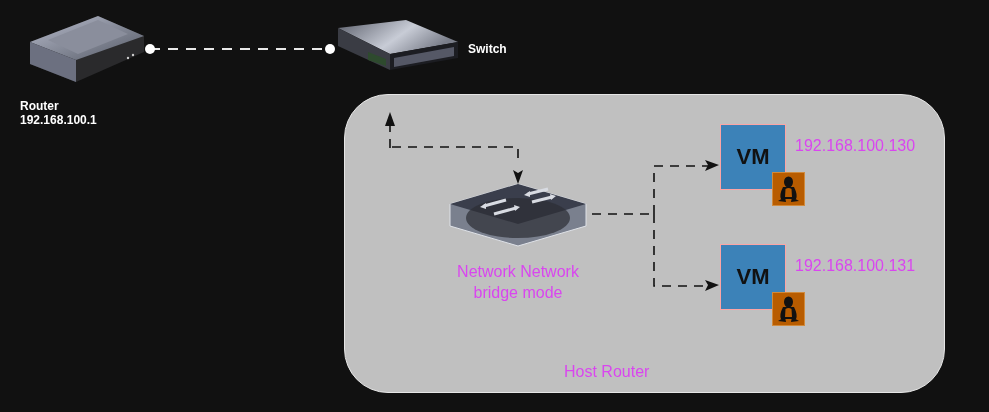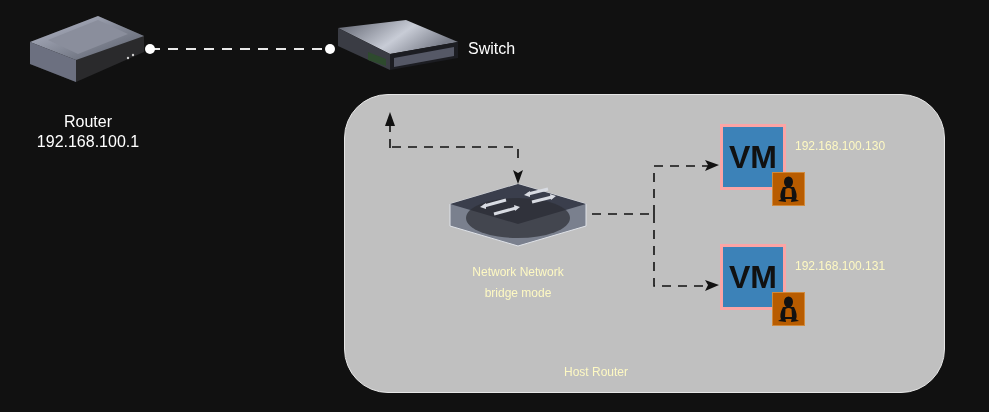--- a/index.html
+++ b/index.html
@@ -1,21 +1,21 @@
 <!DOCTYPE html>
 <html><head>
 <meta charset="utf-8">
 <style>
   html,body{margin:0;padding:0;background:#111111;}
   body{width:989px;height:412px;position:relative;overflow:hidden;font-family:"Liberation Sans",sans-serif;}
   .abs{position:absolute;}
   .host{left:344px;top:94px;width:601px;height:299px;background:#c0c0c0;border:1.5px solid #e6e6e6;border-radius:44px;box-sizing:border-box;}
-  .lbl-w{color:#ffffff;font-size:16px;text-align:center;line-height:20px;}
-  .lbl-d{color:#fef9c3;font-size:12px;line-height:20px;}
-  .vm{width:66px;height:66px;background:#3c82b8;border:3px solid #fca5a5;box-sizing:border-box;color:#111;font-weight:bold;font-size:32px;display:flex;align-items:center;justify-content:center;}
+  .lbl-w{color:#ffffff;font-size:12px;text-align:left;line-height:20px;font-weight:bold;}
+  .lbl-d{color:#d946ef;font-size:16px;line-height:20px;}
+  .vm{width:66px;height:66px;background:#3c82b8;border:1px solid #fca5a5;box-sizing:border-box;color:#111;font-weight:bold;font-size:22px;display:flex;align-items:center;justify-content:center;}
   .tux{width:33px;height:34px;background:#b85c00;border:1px solid #d08a3c;box-sizing:border-box;}
 </style>
 </head>
 <body>
 
 <svg class="abs" style="left:0;top:0" width="989" height="412">
   <defs>
     <marker id="arr" markerWidth="10" markerHeight="10" refX="8" refY="5" orient="auto" markerUnits="userSpaceOnUse">
       <path d="M0,0 L10,5 L0,10 L3,5 z" fill="#111"></path>
     </marker>
@@ -50,22 +50,22 @@
         <stop offset="1" stop-color="#555a66"></stop>
       </linearGradient>
   </defs>
   <path d="M2 30 L70 4 L116 24 L116 40 L48 70 L2 52 z" fill="#2a2a2c"></path>
   <path d="M2 30 L70 4 L116 24 L48 48 z" fill="url(#rg)"></path>
   <path d="M20 28 L70 8 L100 22 L50 42 z" fill="#8a8e9c"></path>
   <path d="M2 30 L48 48 L48 70 L2 52 z" fill="#6c7080"></path>
   <circle cx="100" cy="46" r="1.2" fill="#ccc"></circle>
     <circle cx="105" cy="43" r="1.2" fill="#ccc"></circle>
 </svg>
-<div class="abs lbl-w" style="left:20px;top:112px;width:136px">Router</div>
-<div class="abs lbl-w" style="left:20px;top:132px;width:136px">192.168.100.1</div>
+<div class="abs lbl-w" style="left:20px;top:96px;width:136px">Router</div>
+<div class="abs lbl-w" style="left:20px;top:110px;width:136px">192.168.100.1</div>
 
 <svg class="abs" style="left:330px;top:16px" width="132" height="66">
   <defs>
     <linearGradient id="sg" x1="0" y1="0" x2="1" y2="0.4">
         <stop offset="0" stop-color="#5a5e6a"></stop>
         <stop offset="0.6" stop-color="#c8ccd6"></stop>
         <stop offset="1" stop-color="#7a7e8a"></stop>
       </linearGradient>
   </defs>
   <path d="M8 12 L76 4 L128 26 L60 38 z" fill="url(#sg)"></path>

